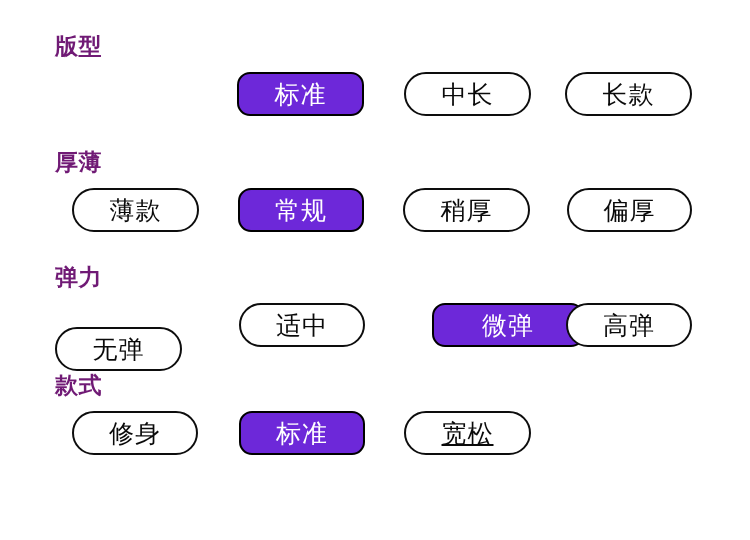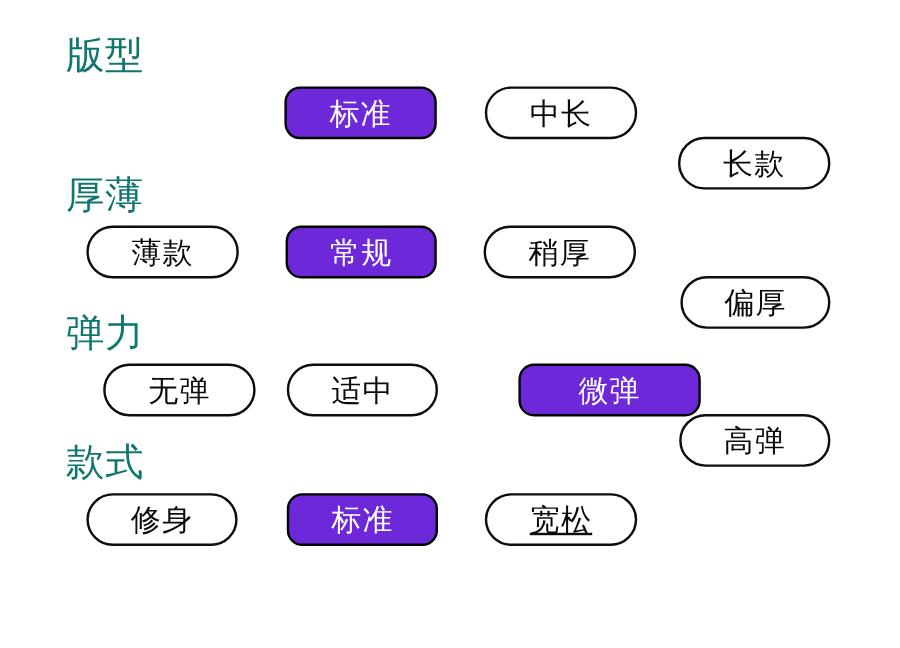--- a/index.html
+++ b/index.html
@@ -25,24 +25,24 @@
   .group {
     position: absolute;
     left: 0;
     width: 750px;
   }
 
   .group-label {
     position: absolute;
     left: 55px;
     top: 0;
-    font-size: 32px;
+    font-size: 23px;
     line-height: 32px;
-    font-weight: normal;
-    color: #0f766e;
+    font-weight: bold;
+    color: #701a75;
     letter-spacing: 0.5px;
     white-space: nowrap;
   }
 
   .options {
     position: absolute;
     left: 0;
     top: 42px;
     width: 750px;
     height: 46px;
@@ -74,29 +74,29 @@
     background: #6d28d9;
     color: #ffffff;
     border: 2.5px solid #000000;
     border-radius: 13px;
   }
 
   
   .c0 { left: 70px;  width: 127px; }
   .c1 { left: 237px; width: 127px; }
   .c2 { left: 404px; width: 127px; }
-  .c3 { left: 565px; width: 127px; margin-top: 42px; }
+  .c3 { left: 565px; width: 127px; }
 
   
   .row-b .c0 { left: 72px;  width: 127px; }
   .row-b .c1 { left: 238px; width: 126px; }
   .row-b .c2 { left: 403px; width: 127px; }
   .row-b .c3 { left: 567px; width: 125px; }
 
-  .row-c .c0 { left: 86px;  width: 127px; }
+  .row-c .c0 { left: 55px;  width: 127px; margin-top: 24px; }
   .row-c .c1 { left: 239px; width: 126px; }
   .row-c .c2 { left: 404px; width: 152px; margin-left: 28px; }
   .row-c .c3 { left: 566px; width: 126px; }
 
   .row-d .c0 { left: 72px;  width: 126px; }
   .row-d .c1 { left: 239px; width: 126px; }
   .row-d .c2 { left: 404px; width: 127px; text-decoration: underline; }
   .row-d .c3 { left: 567px; width: 125px; }
 
   .g0 { top: 30px; }

